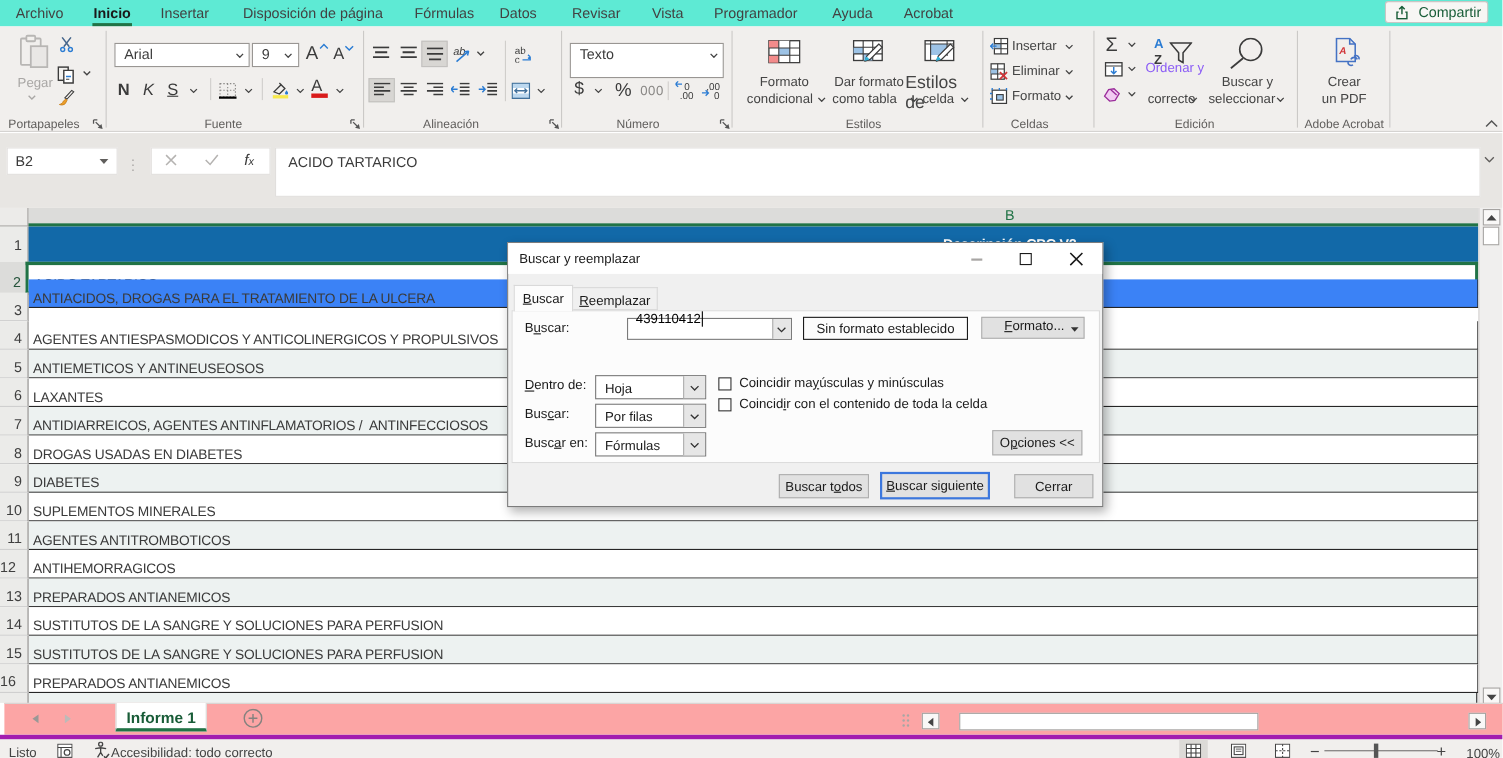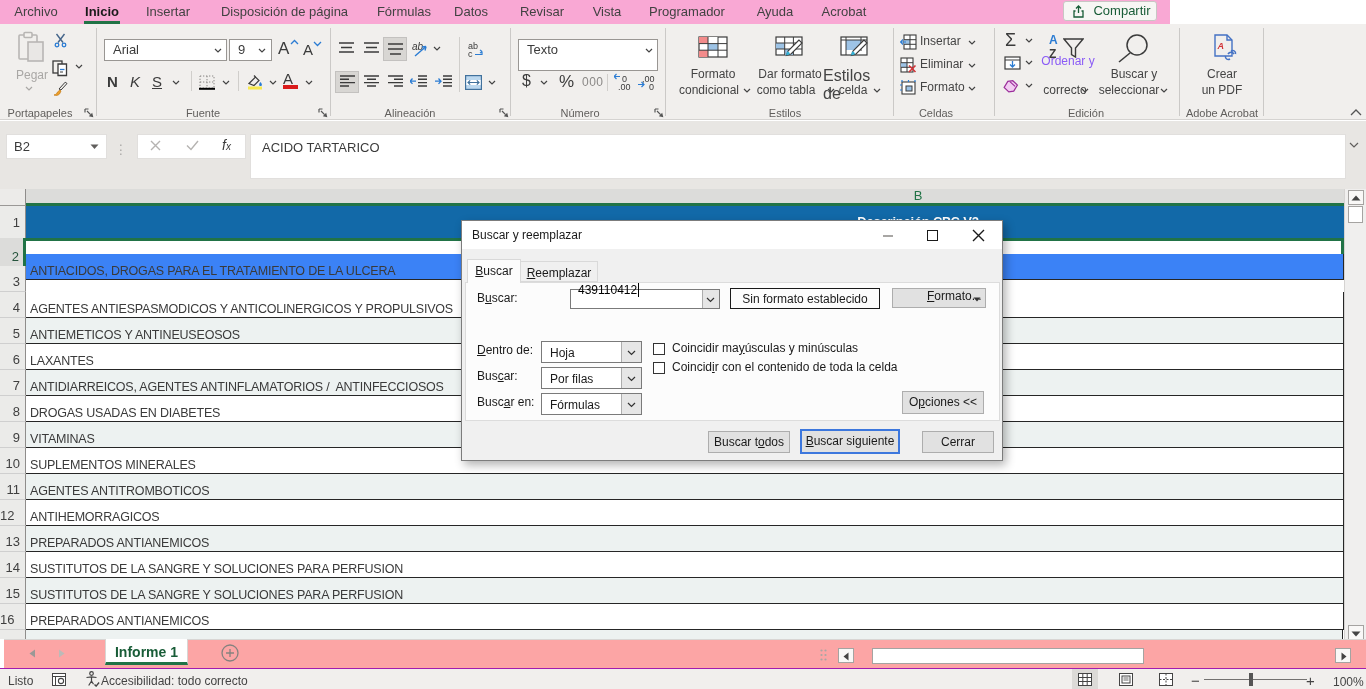--- a/index.html
+++ b/index.html
@@ -2,21 +2,21 @@
 <html><head>
 <meta charset="utf-8">
 <style>
 * { margin:0; padding:0; box-sizing:border-box; }
 html,body { width:1366px; height:689px; overflow:hidden; }
 body { font-family:"Liberation Sans", sans-serif; background:#fff; position:relative; }
 #app { position:absolute; left:0; top:0; width:1366px; height:689px; background:#fff; }
 .abs { position:absolute; }
 
 
-#menubar { position:absolute; left:0; top:0; width:1170px; height:24px; background:#f9a8d4; font-size:13px; color:#424242; }
+#menubar { position:absolute; left:0; top:0; width:1366px; height:24px; background:#5eead4; font-size:13px; color:#424242; }
 #menubar .mi { position:absolute; top:0; height:24px; line-height:24px; text-align:center; }
 #menubar .active { color:#1a1a1a; font-weight:bold; }
 #menubar .active::after { content:""; position:absolute; left:0; right:0; bottom:0px; height:3px; background:#217346; }
 
 
 #share { position:absolute; right:13px; top:1px; width:94px; height:20px; border:1px solid #c8c6c4; border-radius:3px; background:#f7f6f4; color:#185c37; font-size:13px; line-height:17px; text-align:center; }
 
 
 #ribbon { position:absolute; left:0; top:24px; width:1366px; height:96px; background:#f1efed; border-bottom:1px solid #d5d3d1; font-size:12px; color:#444; }
 .gsep { position:absolute; top:4px; height:88px; width:1px; background:#cbc9c7; }
@@ -37,21 +37,21 @@
 .cell span { position:absolute; left:4px; top:10px; white-space:nowrap; letter-spacing:-0.2px; font-size:12.5px; }
 
 
 #vscroll { position:absolute; left:1344px; top:189px; width:22px; height:451px; background:#f0efee; border-left:1px solid #d5d3d1; }
 .sbtn { background:#f9f8f7; border:1px solid #a5a3a1; }
 
 
 #tabbar { position:absolute; left:4px; top:639px; width:1366px; height:29px; background:#fca5a5; border-top:1px solid #d8d6d4; }
 
 
-#statusbar { position:absolute; left:0; top:668px; width:1366px; height:21px; background:#f1efed; border-top:1px solid #a21caf; }
+#statusbar { position:absolute; left:0; top:668px; width:1366px; height:21px; background:#f1efed; border-top:4px solid #a21caf; }
 
 
 #dialog { position:absolute; left:461px; top:220px; width:542px; height:241px; background:#f0f0f0; border:1px solid #7c7c7c; box-shadow:3px 4px 9px rgba(0,0,0,0.3); font-size:12px; }
 #dialog::before { content:""; position:absolute; left:0; top:0; width:540px; height:28px; background:#fff; }
 .tab { font-size:12px; color:#1a1a1a; line-height:22px; }
 .dlbl { font-size:12px; color:#1a1a1a; white-space:nowrap; }
 .dd { background:#fff; border:1px solid #7a7a7a; }
 .dd span { position:absolute; left:8px; top:4px; font-size:12px; color:#1a1a1a; }
 .dd::after { content:""; position:absolute; right:0; top:0; width:19px; height:20px; background:#e6e6e6; border-left:1px solid #adadad; }
 .dd svg { z-index:2; }
@@ -450,21 +450,21 @@
     <div class="rh rn" style="top:224px;height:26px;padding-right:5px;line-height:31px;border-right:1px solid #8f8d8b;">6</div>
     <div class="cell" style="top:250px;height:26px;background:#edf2f1;">
           <span>ANTIDIARREICOS, AGENTES ANTINFLAMATORIOS /&nbsp; ANTINFECCIOSOS</span>
         </div>
     <div class="rh rn" style="top:250px;height:26px;padding-right:5px;line-height:31px;border-right:1px solid #8f8d8b;">7</div>
     <div class="cell" style="top:276px;height:26px;background:#ffffff;">
           <span>DROGAS USADAS EN DIABETES</span>
         </div>
     <div class="rh rn" style="top:276px;height:26px;padding-right:5px;line-height:31px;border-right:1px solid #8f8d8b;">8</div>
     <div class="cell" style="top:302px;height:26px;background:#edf2f1;">
-          <span>VITAMINAS</span>
+          <span>DIABETES</span>
         </div>
     <div class="rh rn" style="top:302px;height:26px;padding-right:5px;line-height:31px;border-right:1px solid #8f8d8b;">9</div>
     <div class="cell" style="top:328px;height:26px;background:#ffffff;">
           <span>SUPLEMENTOS MINERALES</span>
         </div>
     <div class="rh rn" style="top:328px;height:26px;padding-right:5px;line-height:31px;border-right:1px solid #8f8d8b;">10</div>
     <div class="cell" style="top:354px;height:26px;background:#edf2f1;">
           <span>AGENTES ANTITROMBOTICOS</span>
         </div>
     <div class="rh rn" style="top:354px;height:26px;padding-right:5px;line-height:31px;border-right:1px solid #8f8d8b;">11</div>
@@ -584,21 +584,21 @@
     <div class="abs" style="left:3px;top:61px;width:535px;height:139px;background:#fcfcfc;border:1px solid #dcdcdc;"></div>
 
     <div class="abs dlbl" style="left:15px;top:70px;">B<u>u</u>scar:</div>
     <div class="abs" style="left:108px;top:68px;width:150px;height:20px;background:#fff;border:1px solid #7a7a7a;"></div>
     <div class="abs" style="left:116px;top:62px;font-size:12px;color:#000;">439110412<span style="border-left:1px solid #000;margin-left:1px;"></span></div>
     <div class="abs" style="left:240px;top:69px;width:17px;height:18px;background:#e6e6e6;border-left:1px solid #adadad;"></div>
     <svg class="abs" style="left:244px;top:76px;" width="9" height="6" viewBox="0 0 9 6">
         <path d="M1 1l3.5 3.5L8 1" stroke="#333" stroke-width="1.2" fill="none"></path>
       </svg>
     <div class="abs" style="left:268px;top:67px;width:150px;height:21px;background:#fcfcfc;border:1px solid #1a1a1a;font-size:12px;color:#1a1a1a;text-align:center;line-height:20px;">Sin formato establecido</div>
-    <div class="abs btn" style="left:430px;top:67px;width:94px;height:20px;"><span style="margin-left:34px;"><u>F</u>ormato...</span>
+    <div class="abs btn" style="left:430px;top:67px;width:94px;height:20px;"><span style="margin-left:20px;"><u>F</u>ormato...</span>
       <svg class="abs" style="left:80px;top:8px;" width="8" height="5" viewBox="0 0 8 5">
           <path d="M0.5 0.5h7L4 4.5z" fill="#333"></path>
         </svg>
     </div>
 
     <div class="abs dlbl" style="left:15px;top:122px;"><u>D</u>entro de:</div>
     <div class="abs dd" style="left:79px;top:120px;width:101px;height:22px;">
         <span>Hoja</span>
         <svg style="position:absolute;right:5px;top:8px;z-index:2;" width="9" height="6" viewBox="0 0 9 6">
           <path d="M1 1l3.5 3.5L8 1" stroke="#333" stroke-width="1.2" fill="none"></path>

